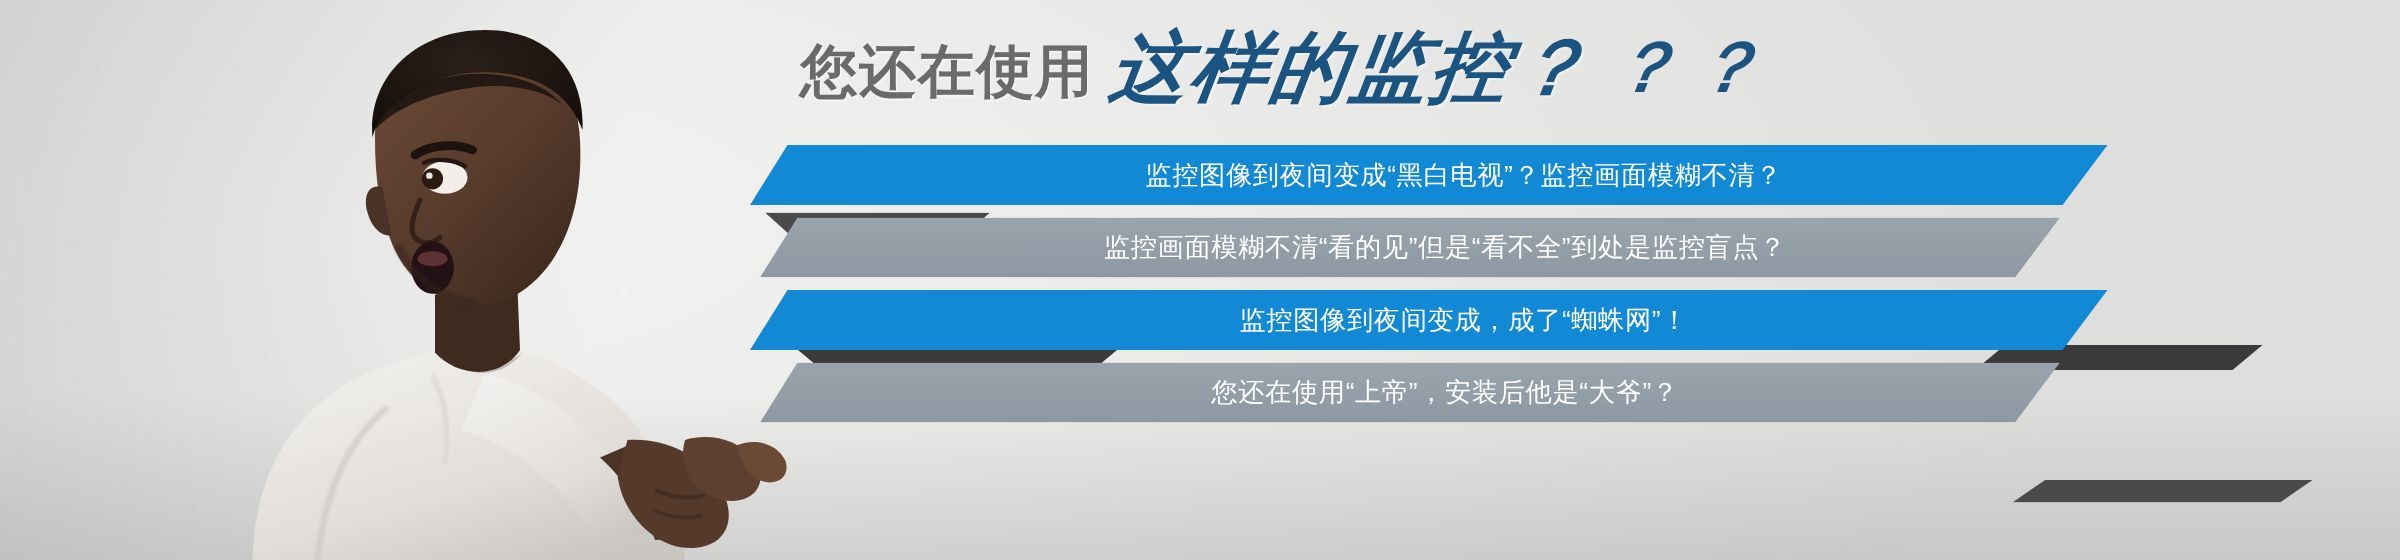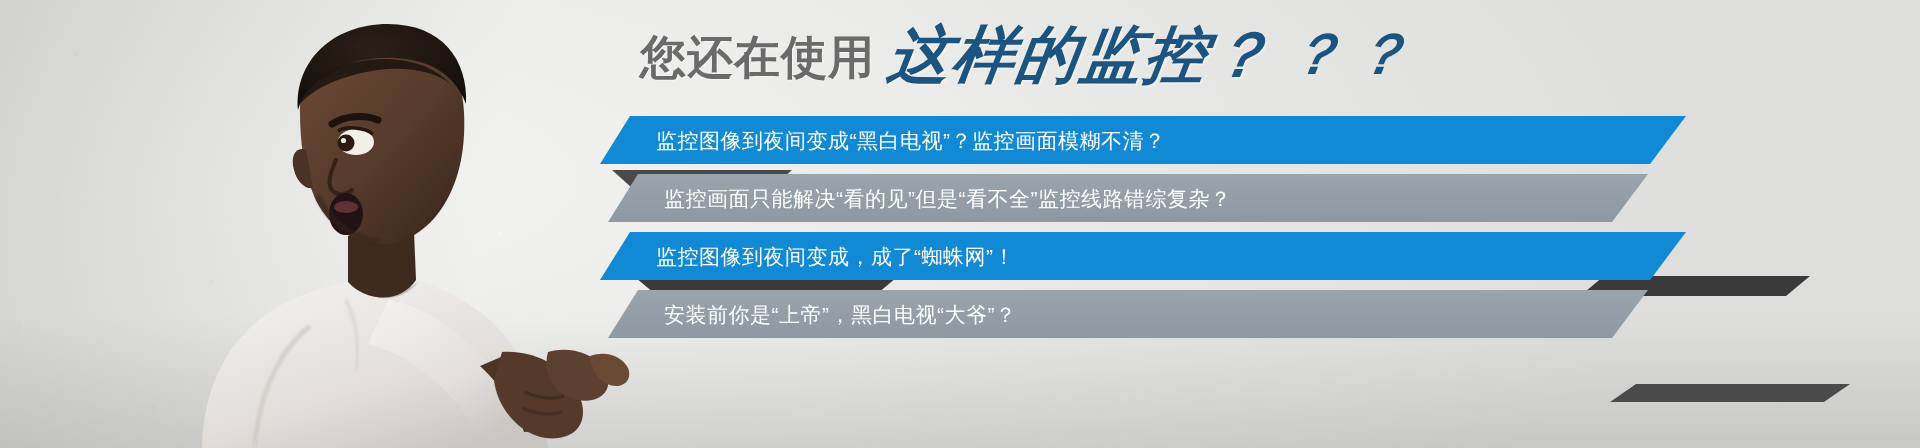--- a/index.html
+++ b/index.html
@@ -108,20 +108,21 @@
     height: 56px;
     margin-bottom: 2px;
   }
   .ribbon {
     position: absolute;
     top: 0;
     height: 48px;
     display: flex;
     align-items: center;
     box-sizing: border-box;
+    justify-content: center;
   }
   .ribbon .label {
     color: #ffffff;
     font-size: 21px;
     line-height: 1;
     letter-spacing: .5px;
     white-space: nowrap;
     padding-left: 56px;
   }
 
@@ -289,31 +290,31 @@
 
     <div class="ribbon-row">
       <div class="ribbon blue">
         <span class="label">监控图像到夜间变成“黑白电视”？监控画面模糊不清？</span>
         <span class="tail"></span>
       </div>
     </div>
 
     <div class="ribbon-row">
       <div class="ribbon gray">
-        <span class="label">监控画面只能解决“看的见”但是“看不全”监控线路错综复杂？</span>
+        <span class="label">监控画面模糊不清“看的见”但是“看不全”到处是监控盲点？</span>
       </div>
     </div>
 
     <div class="ribbon-row">
       <div class="ribbon blue">
         <span class="label">监控图像到夜间变成，成了“蜘蛛网”！</span>
         <span class="tail"></span>
       </div>
     </div>
 
     <div class="ribbon-row">
       <div class="ribbon gray">
-        <span class="label">安装前你是“上帝”，黑白电视“大爷”？</span>
+        <span class="label">您还在使用“上帝”，安装后他是“大爷”？</span>
       </div>
     </div>
 
   </div>
 </div>
 
 </body></html>

